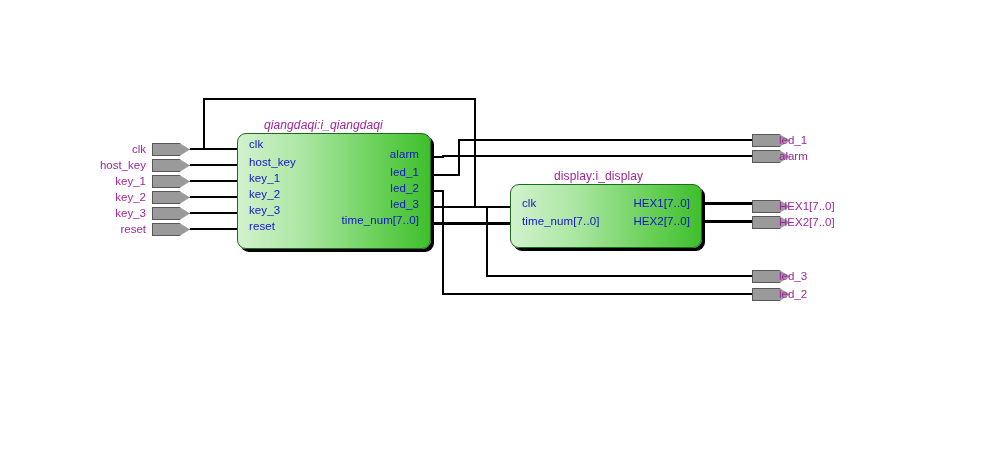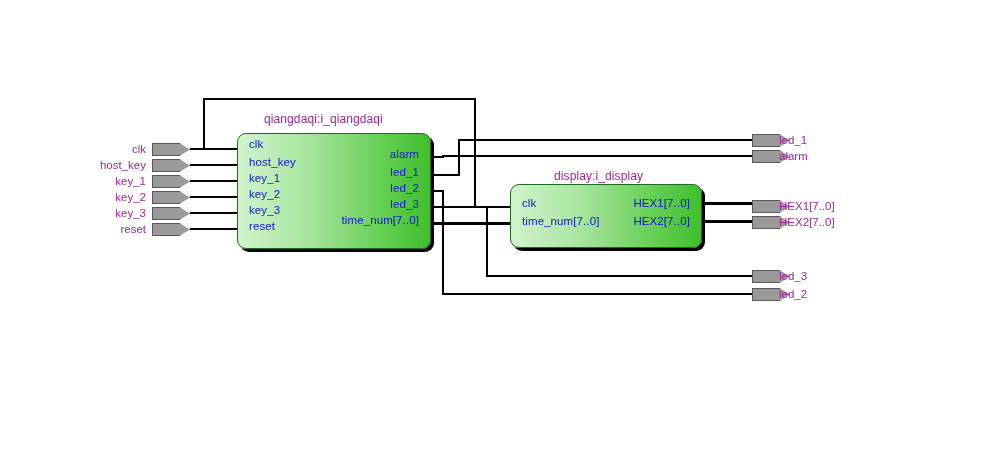--- a/index.html
+++ b/index.html
@@ -102,21 +102,21 @@
       <polyline points="431,157 443,157 443,156 752,156" fill="none" stroke="#000000" stroke-width="1.3" shape-rendering="crispEdges"></polyline>
       <polyline points="431,175 459,175 459,140 752,140" fill="none" stroke="#000000" stroke-width="1.3" shape-rendering="crispEdges"></polyline>
       <polyline points="431,191 443,191 443,294 752,294" fill="none" stroke="#000000" stroke-width="1.3" shape-rendering="crispEdges"></polyline>
       <polyline points="431,207 487,207 487,276 752,276" fill="none" stroke="#000000" stroke-width="1.3" shape-rendering="crispEdges"></polyline>
       <polyline points="431,223 510,223" fill="none" stroke="#000000" stroke-width="3" shape-rendering="crispEdges"></polyline>
       <polyline points="702,203 752,203" fill="none" stroke="#000000" stroke-width="3" shape-rendering="crispEdges"></polyline>
       <polyline points="702,221 752,221" fill="none" stroke="#000000" stroke-width="3" shape-rendering="crispEdges"></polyline>
     </svg>
 
   <div id="modules-host">
-      <div class="module-title" style="left: 264px; top: 112px;">qiangdaqi:i_qiangdaqi</div>
+      <div class="module-title" style="left: 264px; top: 118px; font-style: italic;">qiangdaqi:i_qiangdaqi</div>
       <div class="module" style="left: 237px; top: 133px; width: 194px; height: 116px;">
         <div class="port in" style="top: 5px;">clk</div>
         <div class="port in" style="top: 23px;">host_key</div>
         <div class="port in" style="top: 39px;">key_1</div>
         <div class="port in" style="top: 55px;">key_2</div>
         <div class="port in" style="top: 71px;">key_3</div>
         <div class="port in" style="top: 87px;">reset</div>
         <div class="port out" style="top: 15px;">alarm</div>
         <div class="port out" style="top: 33px;">led_1</div>
         <div class="port out" style="top: 49px;">led_2</div>

